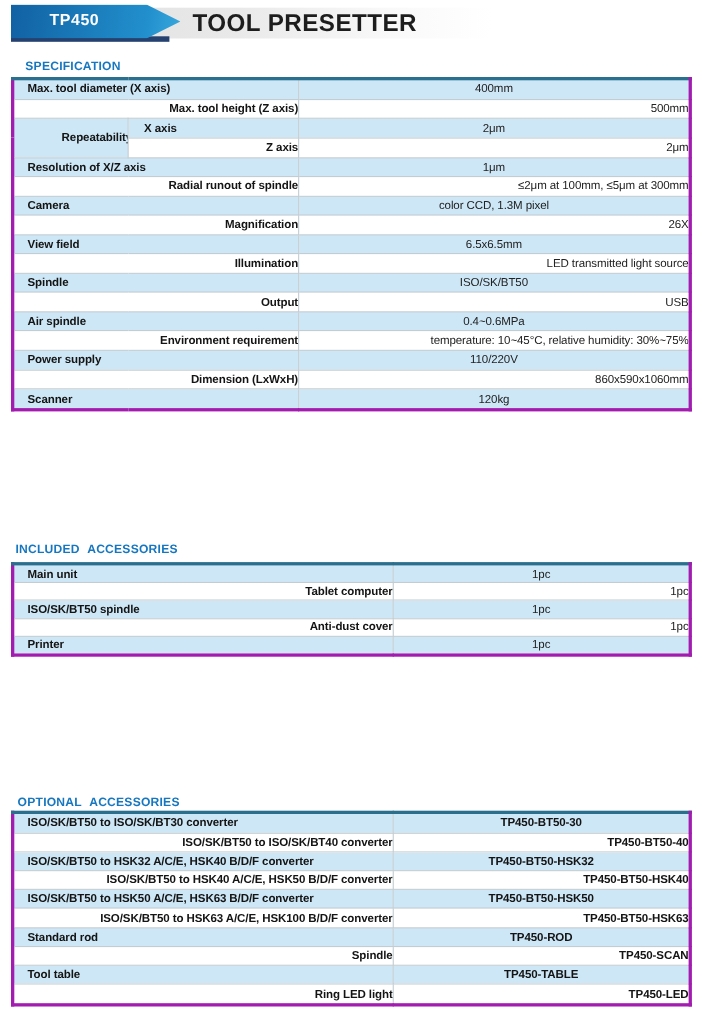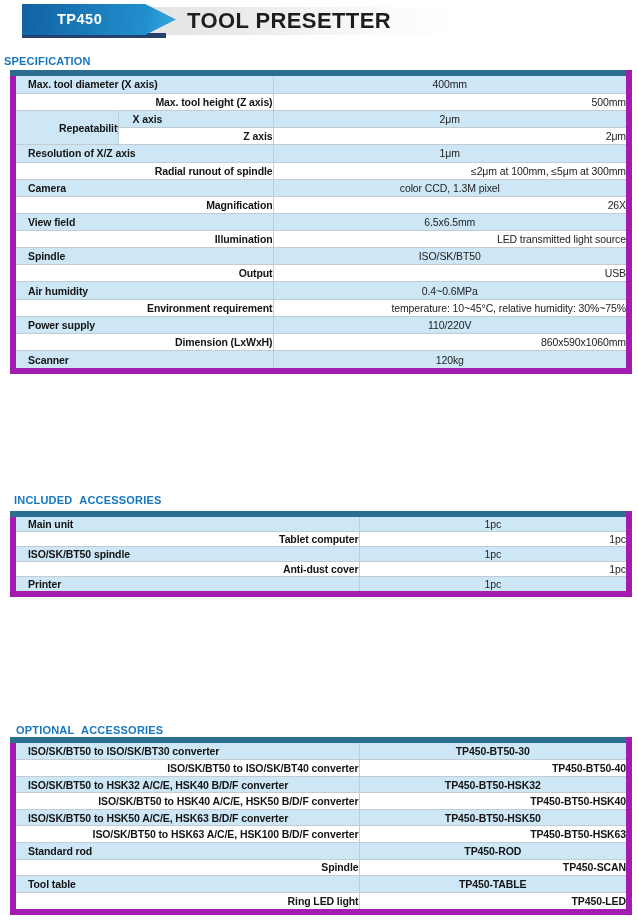--- a/index.html
+++ b/index.html
@@ -2,21 +2,21 @@
 <html><head>
 <meta charset="utf-8">
 <style>
   html,body{margin:0;padding:0;}
   body{
     width:638px;height:923px;position:relative;background:#ffffff;
     font-family:"Liberation Sans","DejaVu Sans",sans-serif;
     overflow:hidden;
   }
   
-  .banner{position:absolute;left:12px;top:0;width:550px;height:46px;}
+  .banner{position:absolute;left:0;top:0;width:550px;height:46px;}
   .banner-bar{
     position:absolute;left:10px;top:7px;width:460px;height:28px;
     background:linear-gradient(to right,#dedede 0%,#e9e9e9 45%,#f9f9f9 75%,#ffffff 95%);
   }
   .banner-shadow{
     position:absolute;left:10px;top:33px;width:144px;height:5px;
     background:#24416f;
   }
   .banner-arrow{
     position:absolute;left:10px;top:4px;width:154px;height:31px;
@@ -24,42 +24,42 @@
     background:linear-gradient(100deg,#1161a3 0%,#2290cd 80%,#3aa8dd 100%);
     color:#ffffff;font-size:14.5px;font-weight:bold;line-height:31px;
     padding-left:35px;box-sizing:border-box;letter-spacing:.5px;
   }
   .banner-title{
     position:absolute;left:175px;top:7px;height:28px;line-height:28px;
     font-size:22px;font-weight:bold;color:#1d1d1d;letter-spacing:.4px;
   }
   
   .sec-title{
-    position:absolute;left:4px;
+    position:absolute;left:23px;
     font-size:11px;font-weight:bold;color:#1677c0;
     letter-spacing:.2px;word-spacing:4px;
   }
   #spec-title{top:55px;}
   #inc-title{top:494px;left:14px;}
   #opt-title{top:724px;left:16px;}
   
   table{
     position:absolute;left:10px;width:616px;
     border-collapse:collapse;table-layout:fixed;
     font-size:10.5px;letter-spacing:-0.1px;
   }
   #spec-table{top:70px;height:304px;}
   #inc-table{top:511px;height:86px;}
   #opt-table{top:737px;height:178px;}
   td{
     border:1px solid #c2ccd2;
     padding:0;vertical-align:middle;
     overflow:hidden;white-space:nowrap;
   }
-  table{border:6px solid #a21caf;}
+  table{border:3px solid #a21caf;}
   #spec-table{border-top-color:#2b6f8e;}
   #inc-table{border-top-color:#2b6f8e;}
   #opt-table{border-top-color:#2b6f8e;}
   .lbl{font-weight:bold;color:#141414;padding-left:12px;text-align:left;}
   .sub{padding-left:14px;}
   .val{text-align:center;font-weight:normal;color:#222222;}
   .valb{text-align:center;font-weight:bold;color:#141414;}
   tr.b td{background:#cde7f6;}
   tr.w td{background:#ffffff;text-align:right;}
   td.rep{background:#cde7f6;padding-left:43px;}
@@ -126,21 +126,21 @@
   </tr>
   <tr class="b">
     <td colspan="2" class="lbl">Spindle</td>
     <td class="val">ISO/SK/BT50</td>
   </tr>
   <tr class="w">
     <td colspan="2" class="lbl">Output</td>
     <td class="val">USB</td>
   </tr>
   <tr class="b">
-    <td colspan="2" class="lbl">Air humidity</td>
+    <td colspan="2" class="lbl">Air spindle</td>
     <td class="val">0.4~0.6MPa</td>
   </tr>
   <tr class="w">
     <td colspan="2" class="lbl">Environment requirement</td>
     <td class="val">temperature: 10~45°C, relative humidity: 30%~75%</td>
   </tr>
   <tr class="b">
     <td colspan="2" class="lbl">Power supply</td>
     <td class="val">110/220V</td>
   </tr>

